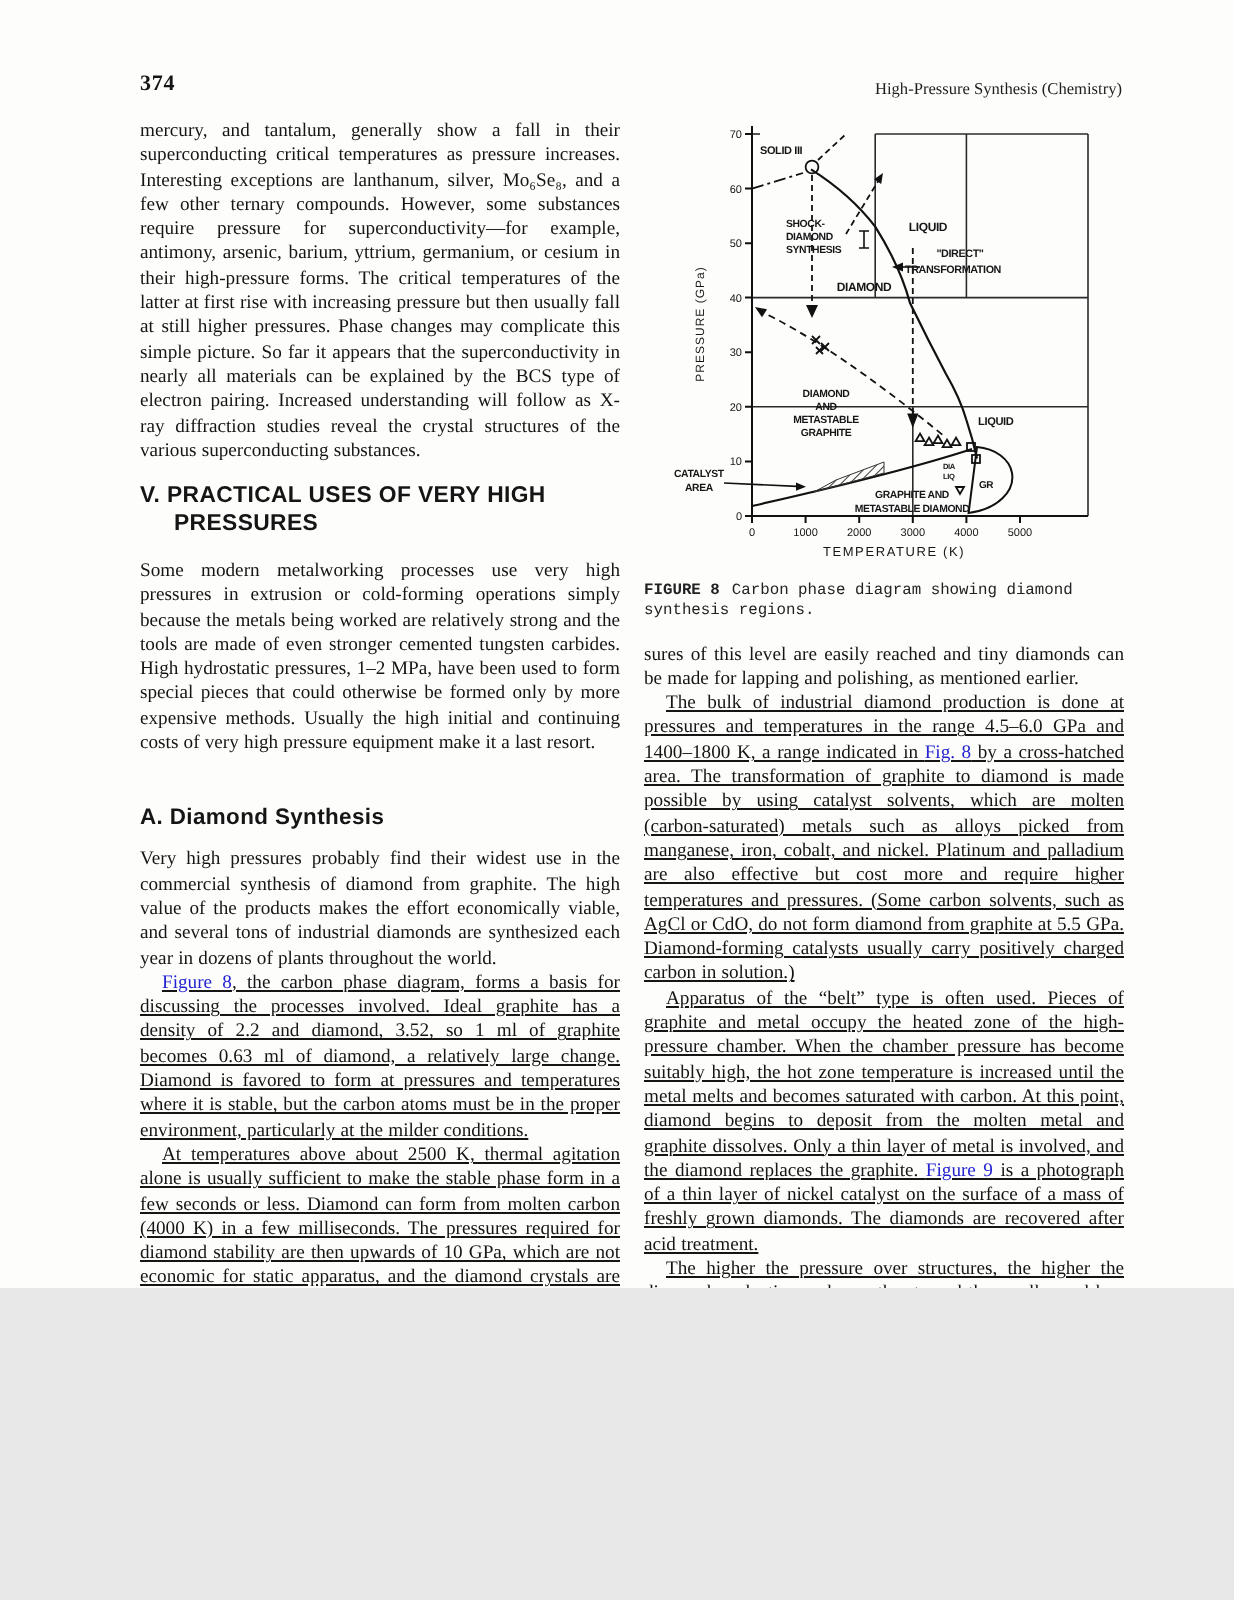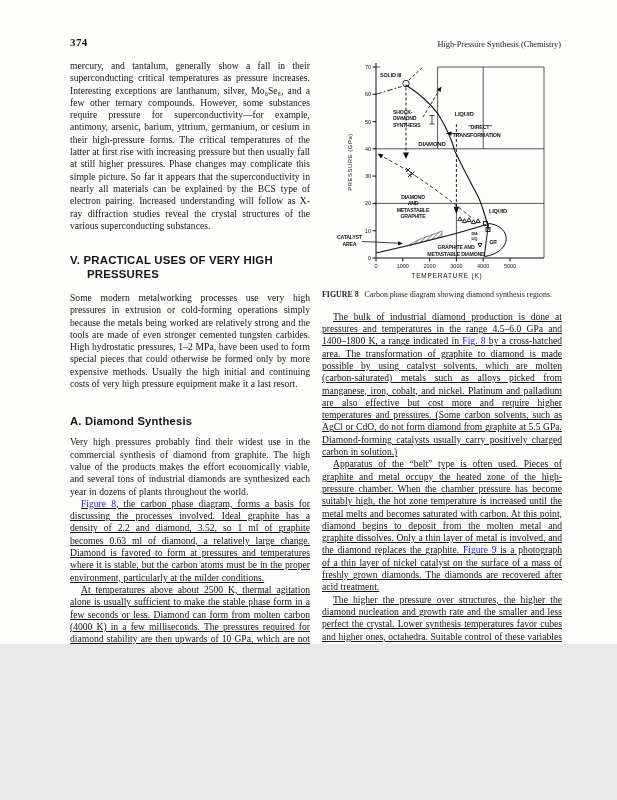--- a/index.html
+++ b/index.html
@@ -13,30 +13,30 @@
   .col { position:absolute; width:240px; top:60px; }
   .col-left { left:70px; }
   .col-right { left:322px; }
   p.body {
     font-size:9.6px; line-height:12.3px; text-align:justify; margin:0;
     word-spacing:0.2px;
   }
   p.indent { text-indent:11px;text-decoration:underline; }
   .h1 {
     font-family:"Liberation Sans", "DejaVu Sans", sans-serif; font-weight:bold;
-    font-size:11.4px; line-height:13.4px; margin:22px 0 11px 0; width:208px;
+    font-size:11.4px; line-height:13.4px; margin:10px 0 11px 0; width:208px;
     padding-left:17px; text-indent:-17px; letter-spacing:.2px;
   }
   .h2 {
     font-family:"Liberation Sans", "DejaVu Sans", sans-serif; font-weight:bold;
     font-size:11.2px; line-height:13px; margin:25px 0 8px 0; letter-spacing:.2px;
   }
   .link { color:#2323cf; }
   .caption {
-    font-family:Liberation Serif, serif;
+    font-family:Liberation Mono, monospace;
     font-size:7.9px; line-height:9.8px; margin:3px 0 11px 0; color:#222;
     text-align:left;
   }
   .cap-label { font-weight:bold; margin-right:6px; }
   svg text {
     font-family:"Liberation Sans", "DejaVu Sans", sans-serif;
     fill:#161616;
   }
   svg text.rl { font-weight:bold; letter-spacing:-0.2px; }
   svg text.tk { font-weight:normal; }
@@ -169,19 +169,20 @@
         <text class="tk" x="134.4" y="208" font-size="5.5" text-anchor="middle">3000</text>
         <text class="tk" x="161.2" y="208" font-size="5.5" text-anchor="middle">4000</text>
         <text class="tk" x="188" y="208" font-size="5.5" text-anchor="middle">5000</text>
       </g>
       <text class="tk" x="125" y="218" font-size="6.5" text-anchor="middle" letter-spacing="0.8">TEMPERATURE (K)</text>
       <text class="tk" transform="translate(30,102) rotate(-90)" font-size="6" text-anchor="middle" letter-spacing="0.5">PRESSURE (GPa)</text>
     </svg>
 
     <div class="caption"><span class="cap-label">FIGURE 8</span><span>Carbon phase diagram showing diamond synthesis regions.</span></div>
 
+    <p class="body">sures of this level are easily reached and tiny diamonds can be made for lapping and polishing, as mentioned earlier.</p>
     <p class="body indent"><span>The bulk of industrial diamond production is done at pressures and temperatures in the range 4.5–6.0 GPa and 1400–1800 K, a range indicated in </span><span class="link">Fig. 8</span><span> by a cross-hatched area. The transformation of graphite to diamond is made possible by using catalyst solvents, which are molten (carbon-saturated) metals such as alloys picked from manganese, iron, cobalt, and nickel. Platinum and palladium are also effective but cost more and require higher temperatures and pressures. (Some carbon solvents, such as AgCl or CdO, do not form diamond from graphite at 5.5 GPa. Diamond-forming catalysts usually carry positively charged carbon in solution.)</span></p>
     <p class="body indent"><span>Apparatus of the “belt” type is often used. Pieces of graphite and metal occupy the heated zone of the high-pressure chamber. When the chamber pressure has become suitably high, the hot zone temperature is increased until the metal melts and becomes saturated with carbon. At this point, diamond begins to deposit from the molten metal and graphite dissolves. Only a thin layer of metal is involved, and the diamond replaces the graphite. </span><span class="link">Figure 9</span><span> is a photograph of a thin layer of nickel catalyst on the surface of a mass of freshly grown diamonds. The diamonds are recovered after acid treatment.</span></p>
     <p class="body indent">The higher the pressure over structures, the higher the diamond nucleation and growth rate and the smaller and less perfect the crystal. Lower synthesis temperatures favor cubes and higher ones, octahedra. Suitable control of these variables permits the growth of selected types of</p>
   </div>
 
   <div class="speck"></div>
 </div>
 
 </body></html>

